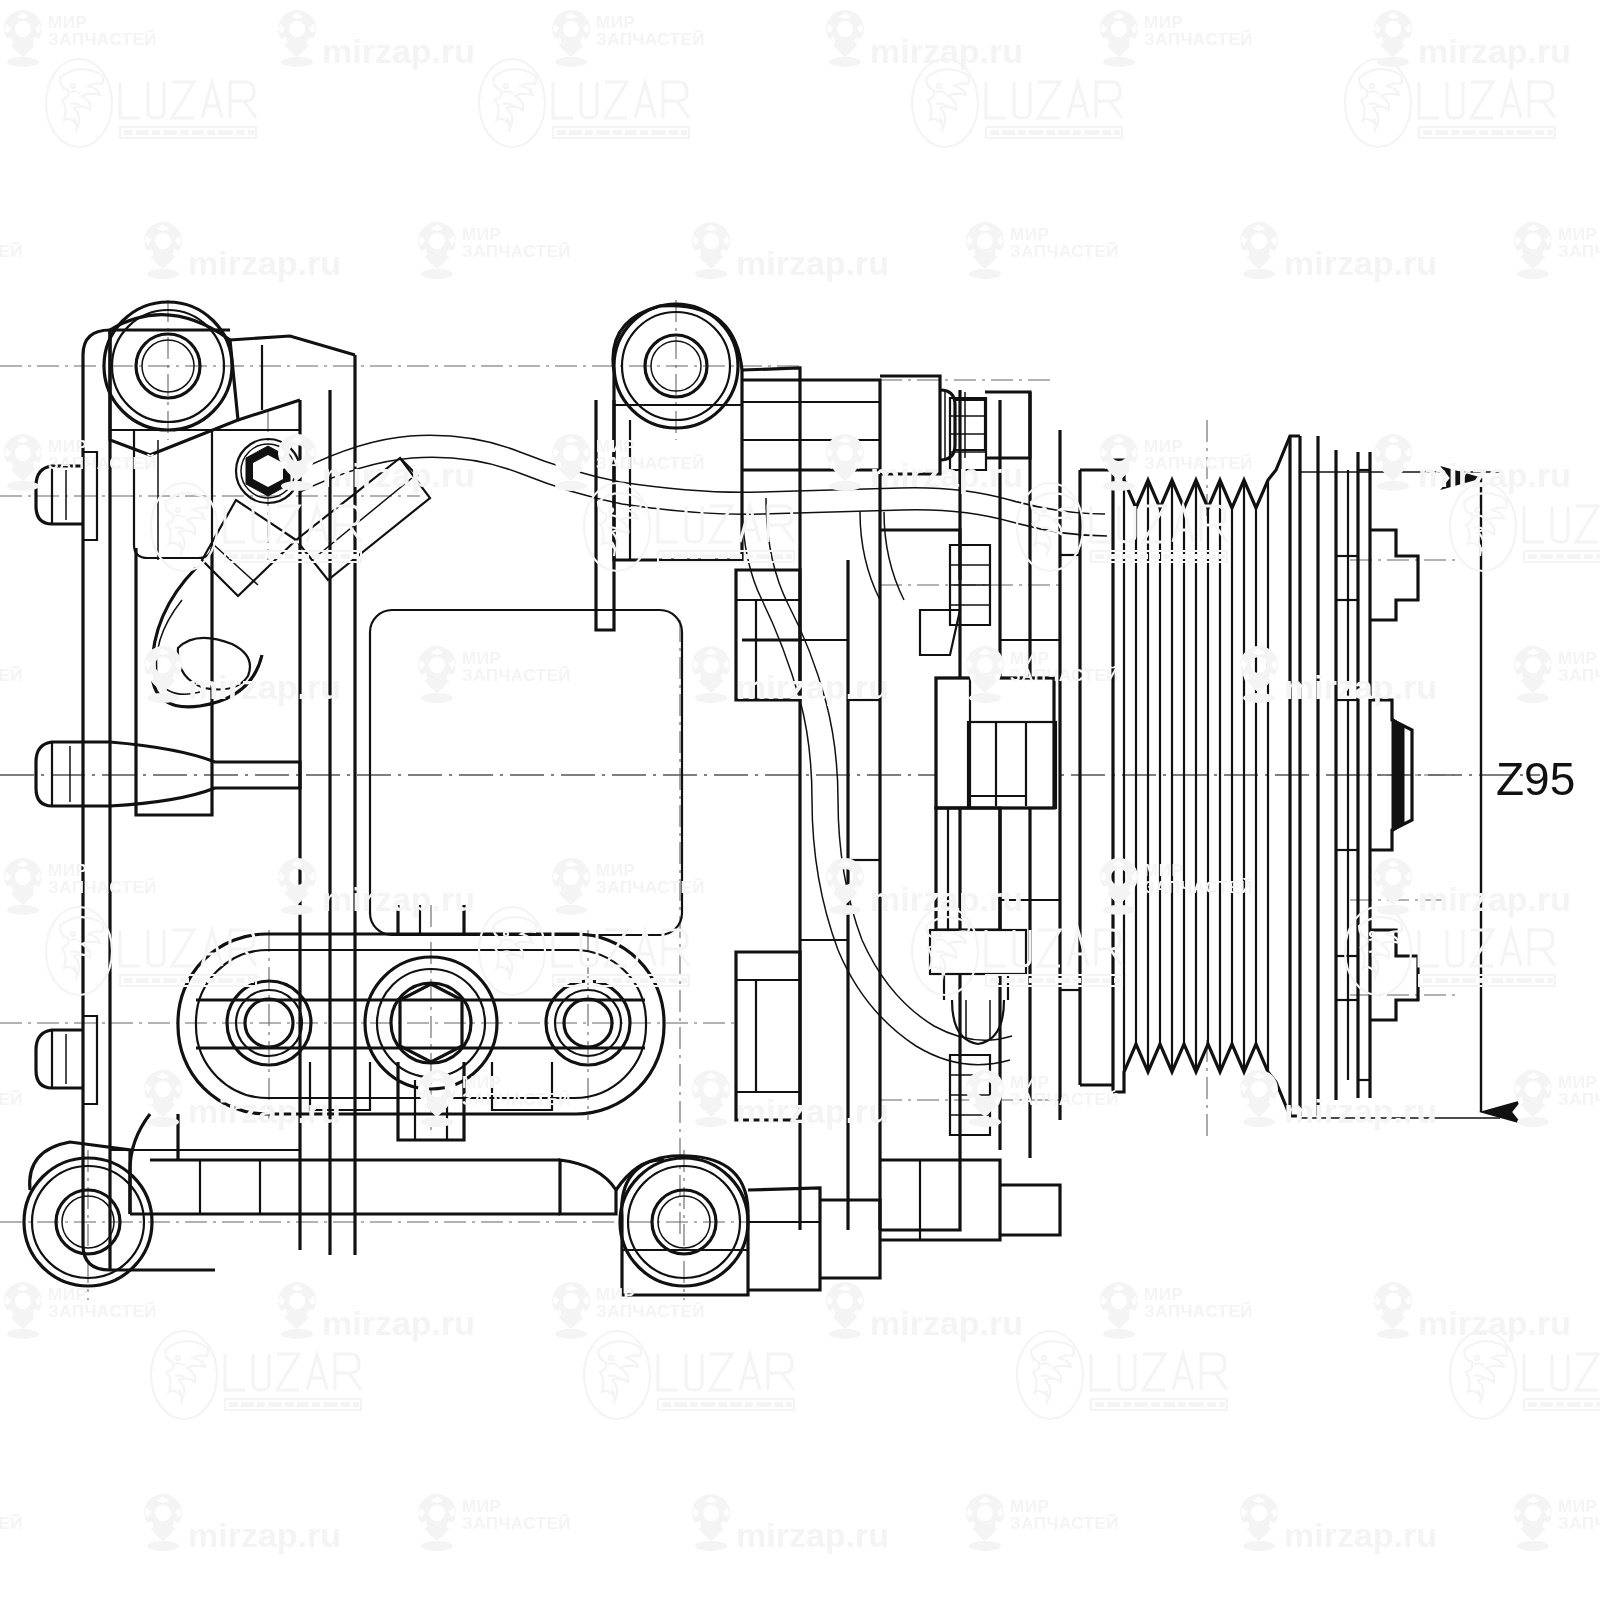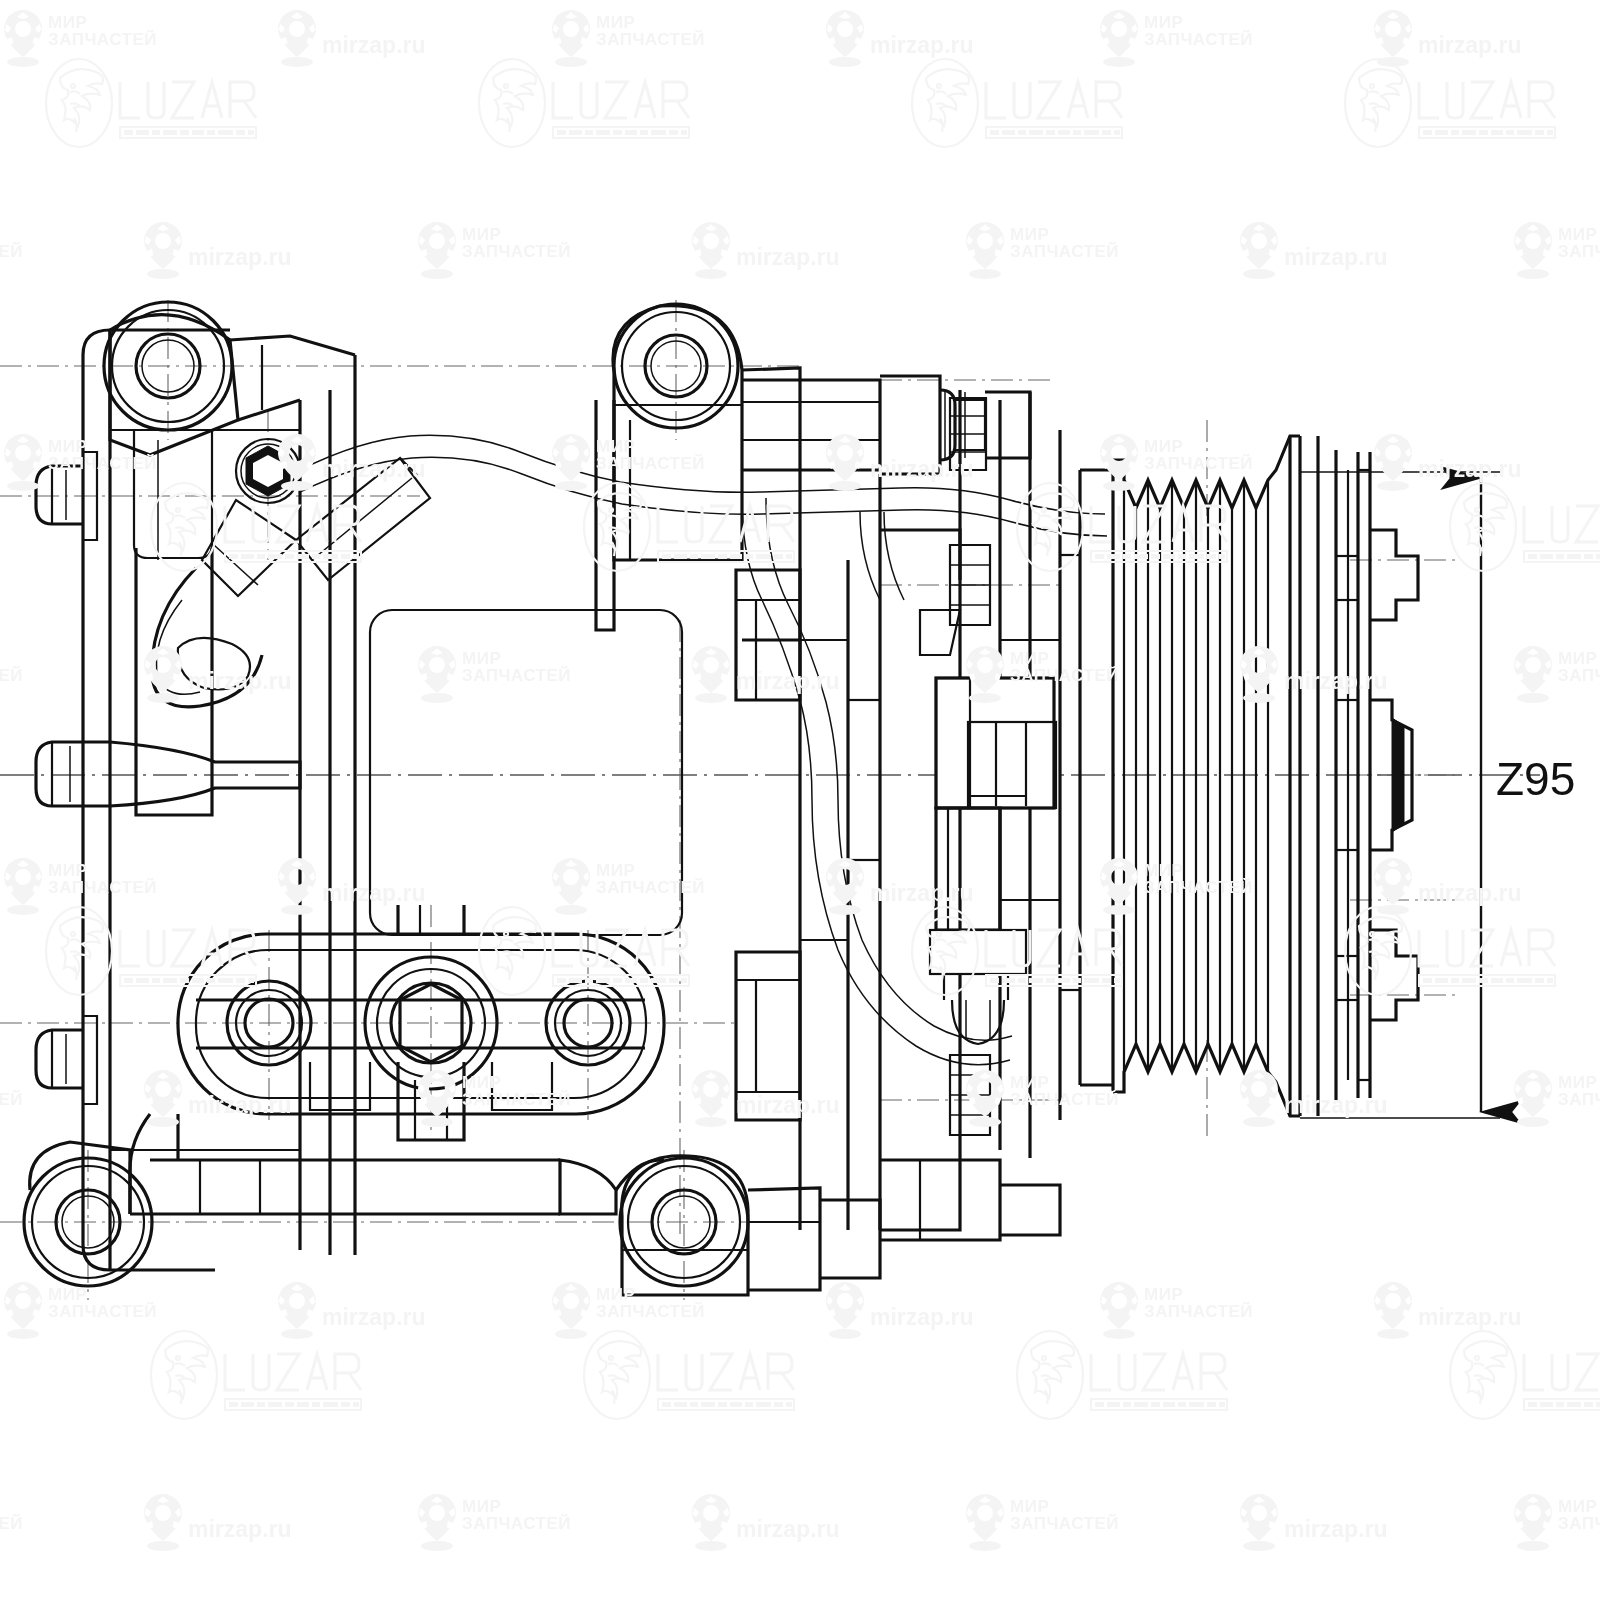--- a/index.html
+++ b/index.html
@@ -3,21 +3,21 @@
 <meta charset="utf-8">
 <style>
   html,body{margin:0;padding:0;background:#ffffff;}
   body{width:1600px;height:1600px;overflow:hidden;
        font-family:"Liberation Sans","DejaVu Sans",sans-serif;}
   #stage{position:relative;width:1600px;height:1600px;background:#fff;}
   #stage svg{position:absolute;left:0;top:0;}
   .wm-layer{position:absolute;left:0;top:0;width:1600px;height:1600px;pointer-events:none;}
   .wm{position:absolute;color:#f4f4f4;font-weight:bold;line-height:1.02;white-space:nowrap;}
   .wm-mir{font-size:17px;letter-spacing:.5px;}
-  .wm-url{font-size:23px;}
+  .wm-url{font-size:34px;}
   .wm-pin{position:absolute;}
   .luz{position:absolute;}
   .dim-text{font-size:46px;fill:#111;font-family:"Liberation Sans","DejaVu Sans",sans-serif;}
 </style>
 </head>
 <body>
 
 <div id="stage">
 
   <svg width="1600" height="1600" viewBox="0 0 1600 1600">

